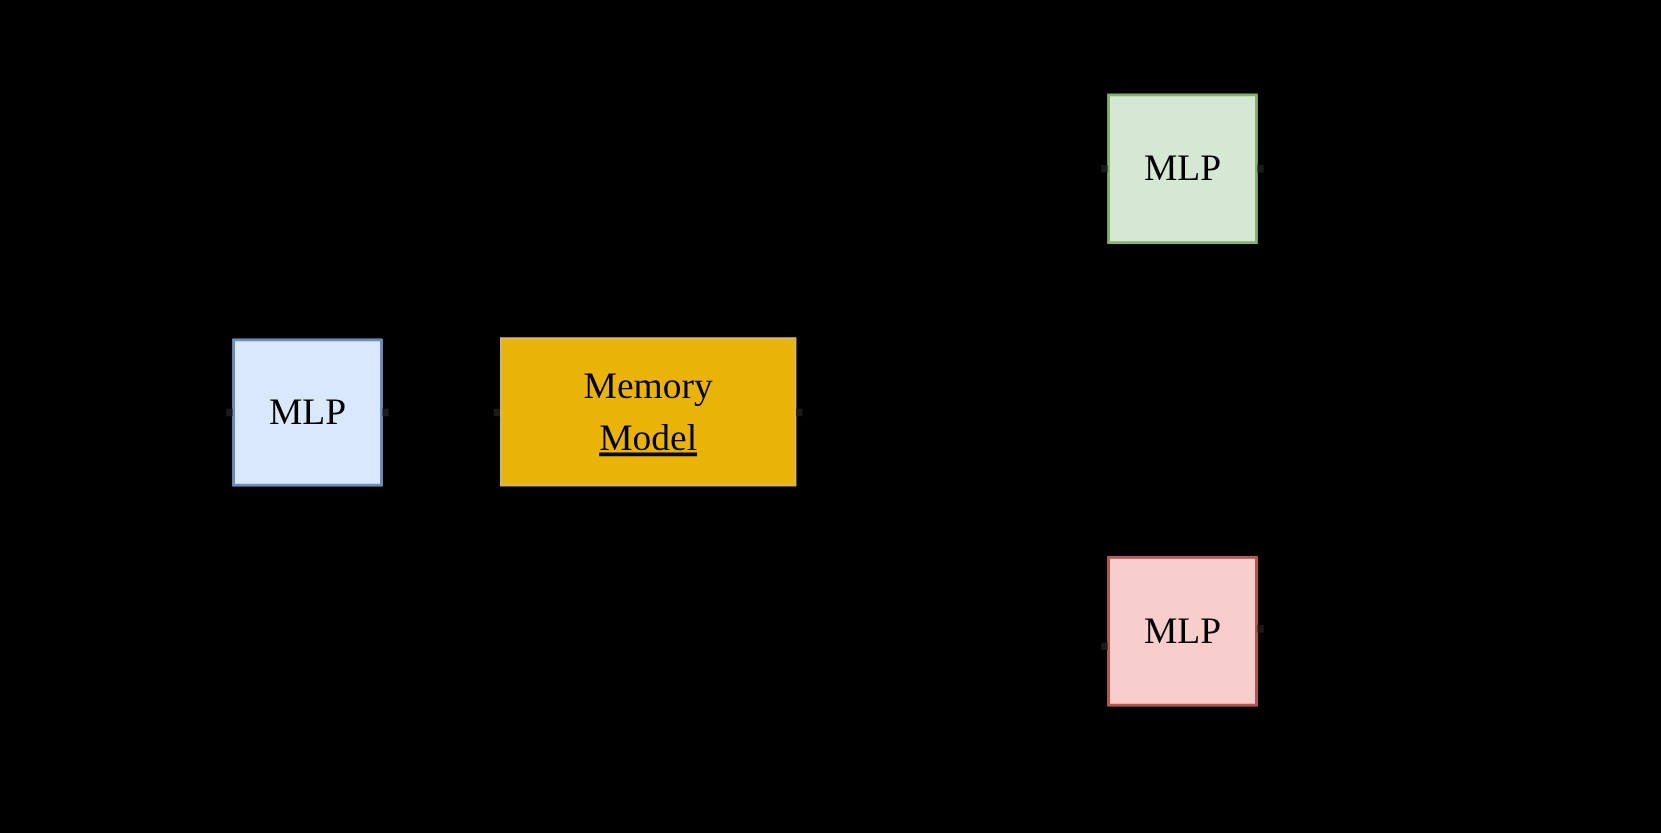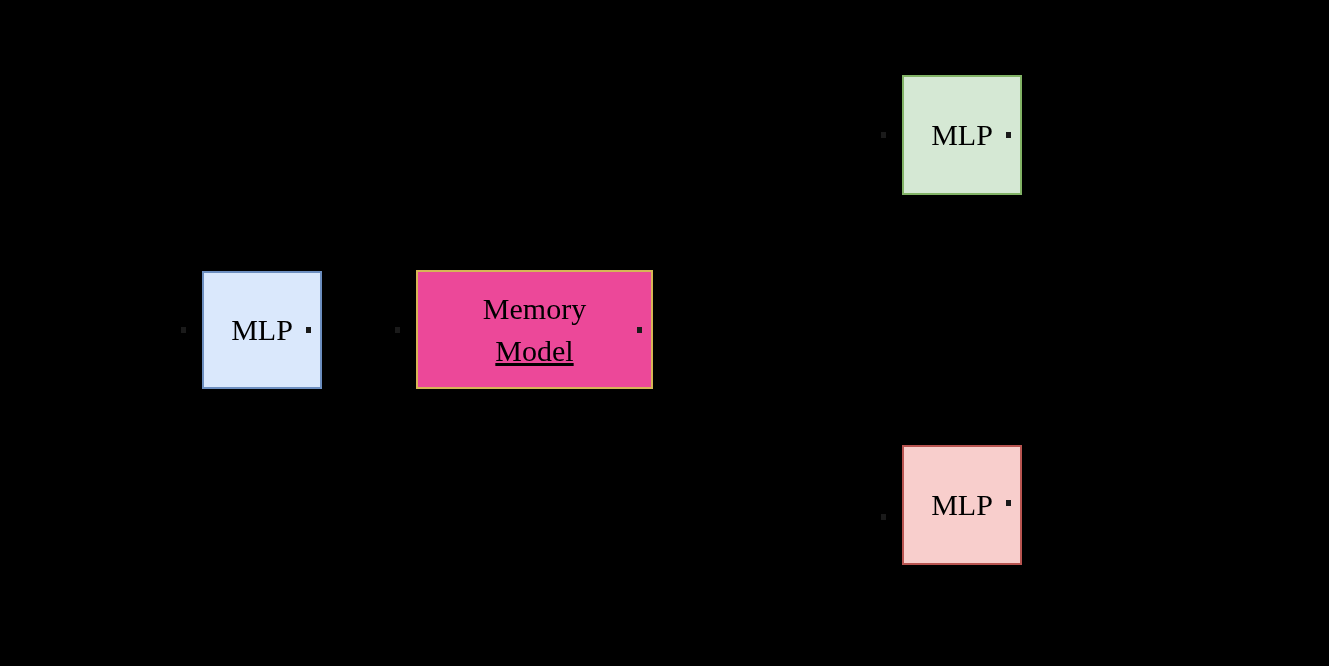--- a/index.html
+++ b/index.html
@@ -21,21 +21,20 @@
     box-sizing: border-box;
     display: flex;
     flex-direction: column;
     align-items: center;
     justify-content: center;
     text-align: center;
     color: #000000;
     line-height: 1.25;
     border-style: solid;
     border-width: 2px;
-    margin-left: 16px;
   }
   .node .node-line {
     display: block;
     white-space: pre;
   }
   
   #node-mlp-input {
     left: 186px;
     top: 271px;
     width: 120px;
@@ -77,21 +76,21 @@
 </style>
 </head>
 <body>
 
 <div id="canvas" style="background: rgb(0, 0, 0);">
 
   <div class="node" id="node-mlp-input" style="background: rgb(218, 232, 252); border-color: rgb(108, 142, 191); left: 186px; top: 271px; width: 120px; height: 118px;">
     <span class="node-line">MLP</span>
   </div>
 
-  <div class="node" id="node-memory-model" style="background: #ec4899; border-color: rgb(214, 182, 86); left: 400px; top: 270px; width: 237px; height: 119px;">
+  <div class="node" id="node-memory-model" style="background: #eab308; border-color: rgb(214, 182, 86); left: 400px; top: 270px; width: 237px; height: 119px;">
     <span class="node-line">Memory</span>
     <span class="node-line">Model</span>
   </div>
 
   <div class="node" id="node-mlp-top" style="background: rgb(213, 232, 212); border-color: rgb(130, 179, 102); left: 886px; top: 75px; width: 120px; height: 120px;">
     <span class="node-line">MLP</span>
   </div>
 
   <div class="node" id="node-mlp-bottom" style="background: rgb(248, 206, 204); border-color: rgb(184, 84, 80); left: 886px; top: 445px; width: 120px; height: 120px;">
     <span class="node-line">MLP</span>

